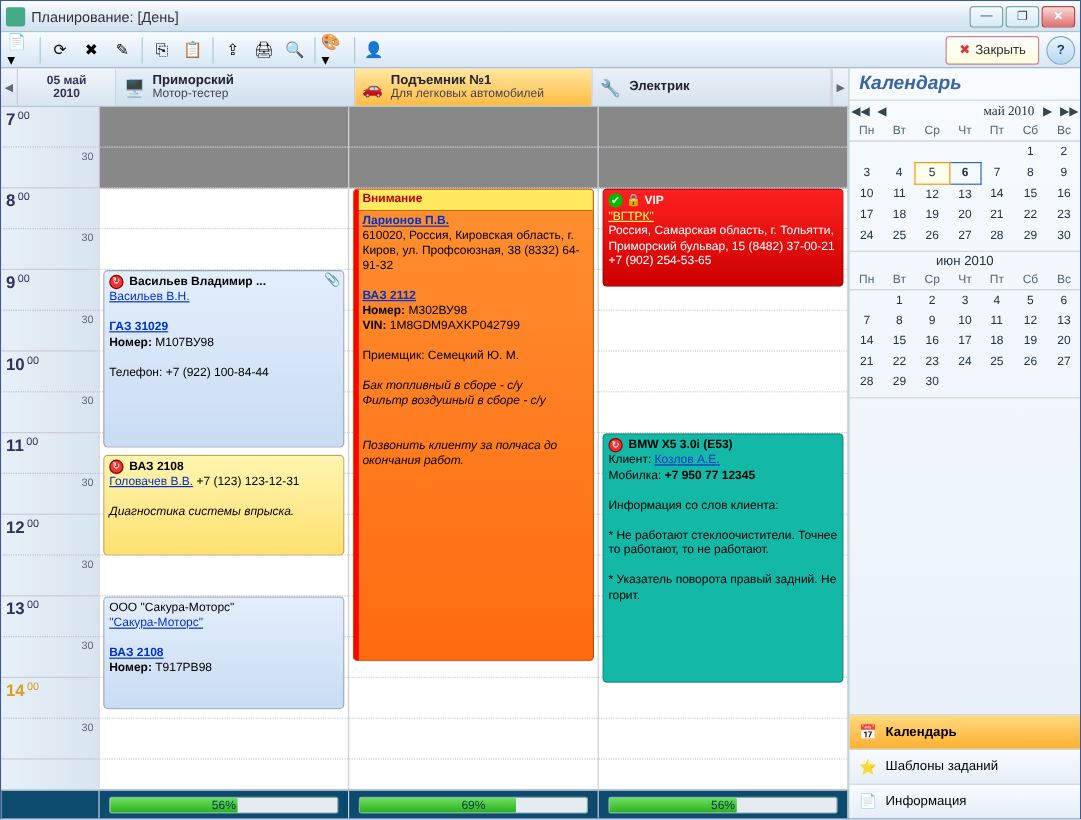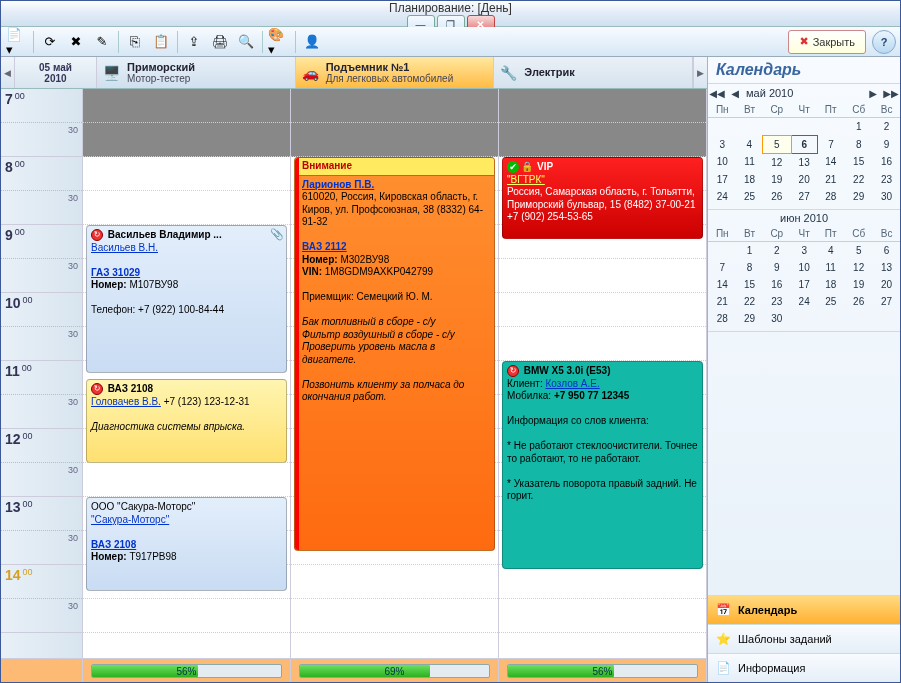--- a/index.html
+++ b/index.html
@@ -1,18 +1,18 @@
 <!DOCTYPE html>
 <html><head>
 <meta charset="utf-8">
 <style>
 * { box-sizing: border-box; margin: 0; padding: 0; }
 body { font-family: Tahoma, Arial, sans-serif; font-size: 11px; background: #fff; }
 .window { width: 901px; height: 683px; border: 1px solid #3b5998; background: #fff; display: flex; flex-direction: column; }
-.titlebar { height: 26px; background: linear-gradient(#fdfefe,#e6eef8 40%,#cfe0f0); border-bottom: 1px solid #9bb; display: flex; align-items: center; padding: 0 4px; flex-direction: column; }
+.titlebar { height: 26px; background: linear-gradient(#fdfefe,#e6eef8 40%,#cfe0f0); border-bottom: 1px solid #9bb; display: flex; align-items: center; padding: 0 4px; }
 .titlebar .appicon { width: 16px; height: 16px; margin-right: 5px; background: #4a8; border-radius: 2px; }
 .titlebar .title { flex: 1; color: #333; font-size: 12px; }
 .winbtns { display: flex; gap: 2px; }
 .winbtn { width: 28px; height: 18px; border: 1px solid #7a9; background: linear-gradient(#f5faff,#d7e9f7); border-radius: 3px; display: flex; align-items: center; justify-content: center; font-size: 10px; color: #345; }
 .winbtn.close { background: linear-gradient(#f8dada,#e07070); border-color: #b44; color: #fff; font-weight: bold; }
 .toolbar { height: 30px; background: linear-gradient(#f7fbff,#d7e7f5); border-bottom: 1px solid #9ab; display: flex; align-items: center; padding: 0 4px; gap: 2px; }
 .tbtn { width: 24px; height: 24px; border: 1px solid transparent; border-radius: 3px; display: flex; align-items: center; justify-content: center; font-size: 13px; }
 .tsep { width: 1px; height: 22px; background: #acc; margin: 0 2px; }
 .closeBtn { margin-left: auto; height: 24px; padding: 0 10px; border: 1px solid #c88; border-radius: 3px; background: linear-gradient(#fff,#ffd); display: flex; align-items: center; gap: 4px; color: #333; }
 .helpBtn { width: 24px; height: 24px; border: 1px solid #8ac; border-radius: 12px; background: linear-gradient(#eaf5ff,#b8d8f0); color: #246; display: flex; align-items: center; justify-content: center; margin-left: 4px; font-weight: bold; }
@@ -66,21 +66,21 @@
 .calTable { width: 100%; border-collapse: collapse; font-size: 10px; color: #234; }
 .calTable th { font-weight: normal; color: #567; padding: 2px; border-bottom: 1px solid #ccd; }
 .calTable td { text-align: center; padding: 3px 2px; }
 .calTable td.sel { border: 1px solid #f90; background: #ffe; }
 .calTable td.today { border: 1px solid #36c; font-weight: bold; }
 .calBlock { border-bottom: 1px solid #cdd; padding-bottom: 4px; }
 .sbItems { margin-top: auto; }
 .sbItem { padding: 6px 8px; border-top: 1px solid #cdd; display: flex; align-items: center; gap: 6px; background: linear-gradient(#f8fbff,#e5eef7); }
 .sbItem.active { background: linear-gradient(#ffda80,#ffb030); font-weight: bold; }
 .sbIcon { width: 16px; height: 16px; display: flex; align-items: center; justify-content: center; font-size: 12px; }
-.schedFoot { height: 24px; border-top: 1px solid #ccd; display: flex; background: #fdba74; }
+.schedFoot { height: 24px; border-top: 1px solid #ccd; display: flex; background: #0c4a6e; }
 .schedFoot .fcol { flex: 1; border-right: 1px solid #ccd; position: relative; }
 .schedFoot .spacer { width: 82px; border-right: 1px solid #ccd; }
 </style>
 </head>
 <body>
 
 <div class="window">
   <div class="titlebar">
     <div class="appicon"></div>
     <div class="title">Планирование: [День]</div>
@@ -273,21 +273,21 @@
               <div class="redbar"></div>
               <div class="head">Внимание</div>
               <b><span class="link">Ларионов П.В.</span></b><br>
               <span>610020, Россия, Кировская область, г. Киров, ул. Профсоюзная, 38 (8332) 64-91-32</span><br><br>
               <b><span class="link">ВАЗ 2112</span></b><br>
               <b><span>Номер:</span></b> <span>М302ВУ98</span><br>
               <b><span>VIN:</span></b> <span>1M8GDM9AXKP042799</span><br><br>
               <span>Приемщик: Семецкий Ю. М.</span><br><br>
               <i>Бак топливный в сборе - с/у</i><br>
               <i>Фильтр воздушный в сборе - с/у</i><br>
-              <i>Проверить уровень масла в двигателе.</i><br><br>
+              <br><br>
               <i>Позвонить клиенту за полчаса до окончания работ.</i>
             </div>
           </div>
 
           <div class="gridCol">
             <div class="rowBg">
                 <div class="disabled"></div>
                 <div class="disabled"></div>
                 <div></div>
                 <div></div>
@@ -346,21 +346,21 @@
           </div>
       </div>
     </div>
 
     <div class="sidebar">
       <div class="sbTitle">Календарь</div>
       <div class="calBlock">
         <div class="calNav">
           <span class="nbtn">◀◀</span>
           <span class="nbtn">◀</span>
-          <span style="flex:1;text-align:left;">май 2010</span>
+          <span style="flex:1;text-align:right;font-family:Liberation Serif, serif;">май 2010</span>
           <span class="nbtn">▶</span>
           <span class="nbtn">▶▶</span>
         </div>
         <table class="calTable" id="calMay">
             <tbody>
               <tr>
                 <th>Пн</th>
                 <th>Вт</th>
                 <th>Ср</th>
                 <th>Чт</th>

